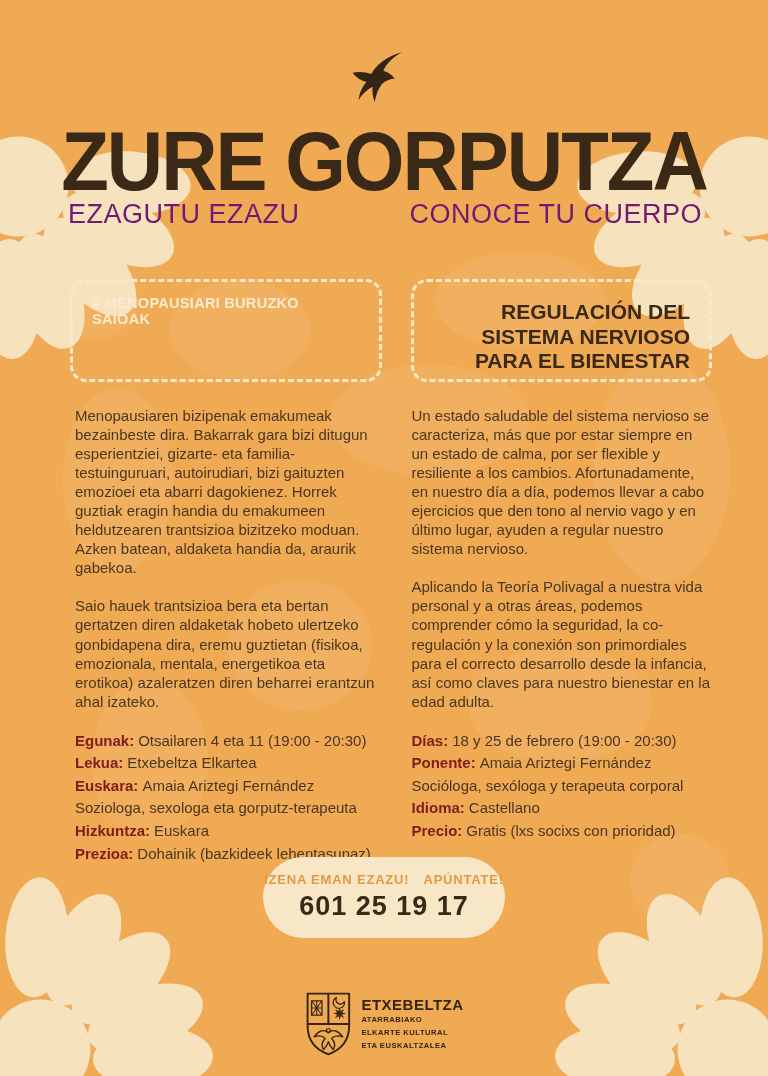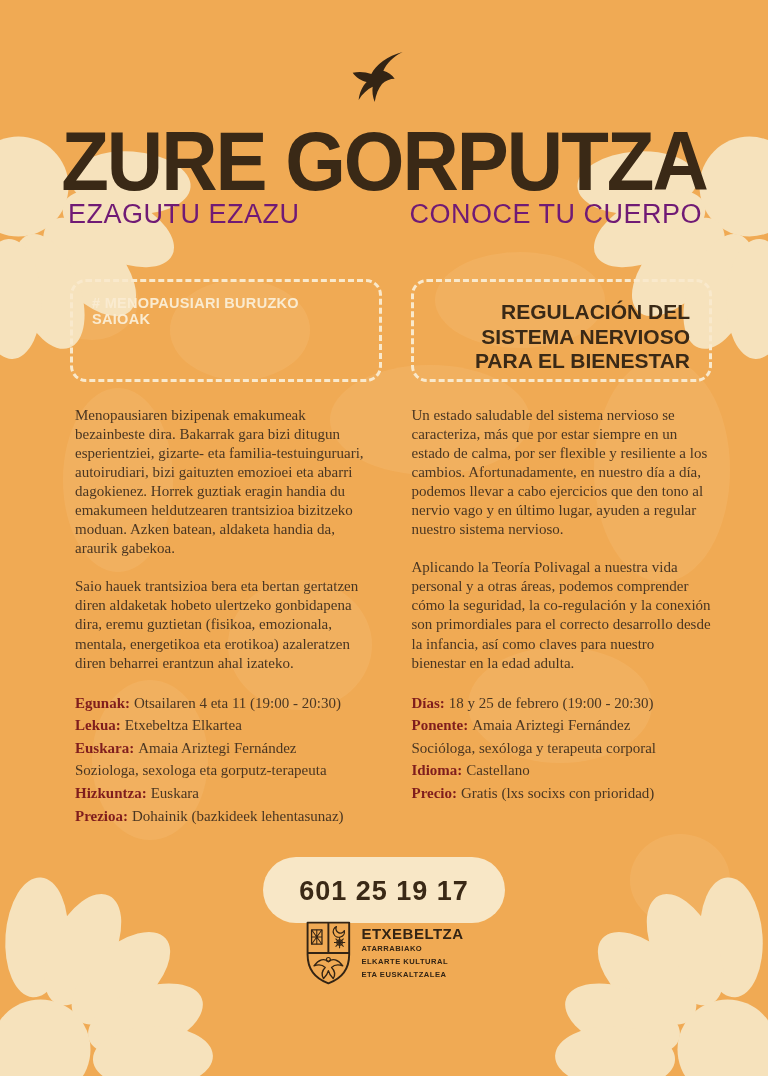--- a/index.html
+++ b/index.html
@@ -33,39 +33,39 @@
   .box{
     border:3px dashed #F9E9CC;border-radius:16px;
     padding:13px 19px;height:103px;box-sizing:border-box;
   }
   .box-left{width:312px;}
   .box-right{flex:1;text-align:right;}
   .box .tag{font-size:14.5px;font-weight:700;color:#FAEBD0;letter-spacing:.3px;}
   .box .heading{font-size:21px;font-weight:700;color:#3A2916;line-height:1.17;margin-top:5px;}
 
   .columns{position:absolute;top:406px;left:75px;right:56px;display:flex;gap:36px;}
-  .col{width:311px;font-size:15px;line-height:1.27;color:#4A3622;font-family:Liberation Serif, serif;}
+  .col{width:311px;font-size:15px;line-height:1.27;color:#4A3622;}
   .col p{margin:0 0 19px 0;}
 
   .details{margin-top:10px;}
   .detail-line{font-size:15px;line-height:22.6px;}
   .detail-line b{font-weight:700;color:#7f1d1d;}
   .detail-line b:not(:empty){margin-right:4px;}
 
   .pill{
     position:absolute;top:857px;left:263px;width:242px;
     background:#F8E7C6;border-radius:42px;text-align:center;
     padding:15px 0 16px;box-sizing:border-box;
   }
   .pill .cta{color:#E09A44;font-size:13px;font-weight:700;letter-spacing:.8px;}
   .pill .cta .gap{display:inline-block;width:14px;}
   .pill .phone{color:#3A2916;font-size:27px;font-weight:600;letter-spacing:1px;margin-top:4px;}
 
   .logo{
-    position:absolute;top:915px;left:50%;transform:translateX(-50%);
+    position:absolute;top:986px;left:50%;transform:translateX(-50%);
     display:flex;gap:9px;align-items:center;
   }
   .logo .org-name{font-size:15px;font-weight:800;color:#332414;letter-spacing:.5px;}
   .logo .org-line{font-size:7.6px;font-weight:700;color:#332414;letter-spacing:.5px;line-height:1.55;margin-top:1px;}
 </style>
 </head>
 <body>
 
 <svg class="deco-svg" width="768" height="1076" viewBox="0 0 768 1076" aria-hidden="true">
   <defs>
@@ -152,20 +152,23 @@
         <div class="detail-line"><b>Ponente:</b><span>Amaia Ariztegi Fernández</span></div>
         <div class="detail-line"><b></b><span>Socióloga, sexóloga y terapeuta corporal</span></div>
         <div class="detail-line"><b>Idioma:</b><span>Castellano</span></div>
         <div class="detail-line"><b>Precio:</b><span>Gratis (lxs socixs con prioridad)</span></div>
       </div>
     </div>
 
   </div>
 
   <div class="pill">
+    <div class="cta">
+      <span>IZENA EMAN EZAZU!</span><span class="gap"></span><span>APÚNTATE!</span>
+    </div>
     <div class="phone">601 25 19 17</div>
   </div>
 
   <div class="logo">
     <svg width="48" height="76" viewBox="0 0 60 84" aria-hidden="true">
       <g fill="none" stroke="#332414" stroke-width="2.4" stroke-linejoin="round">
         <path d="M4 4 H56 V44 C56 65 44 75 30 80 C16 75 4 65 4 44 Z"></path>
         <path d="M4 42 H56 M30 4 V42"></path>
 
         <rect x="9" y="13" width="13" height="18" stroke-width="1.6"></rect>

